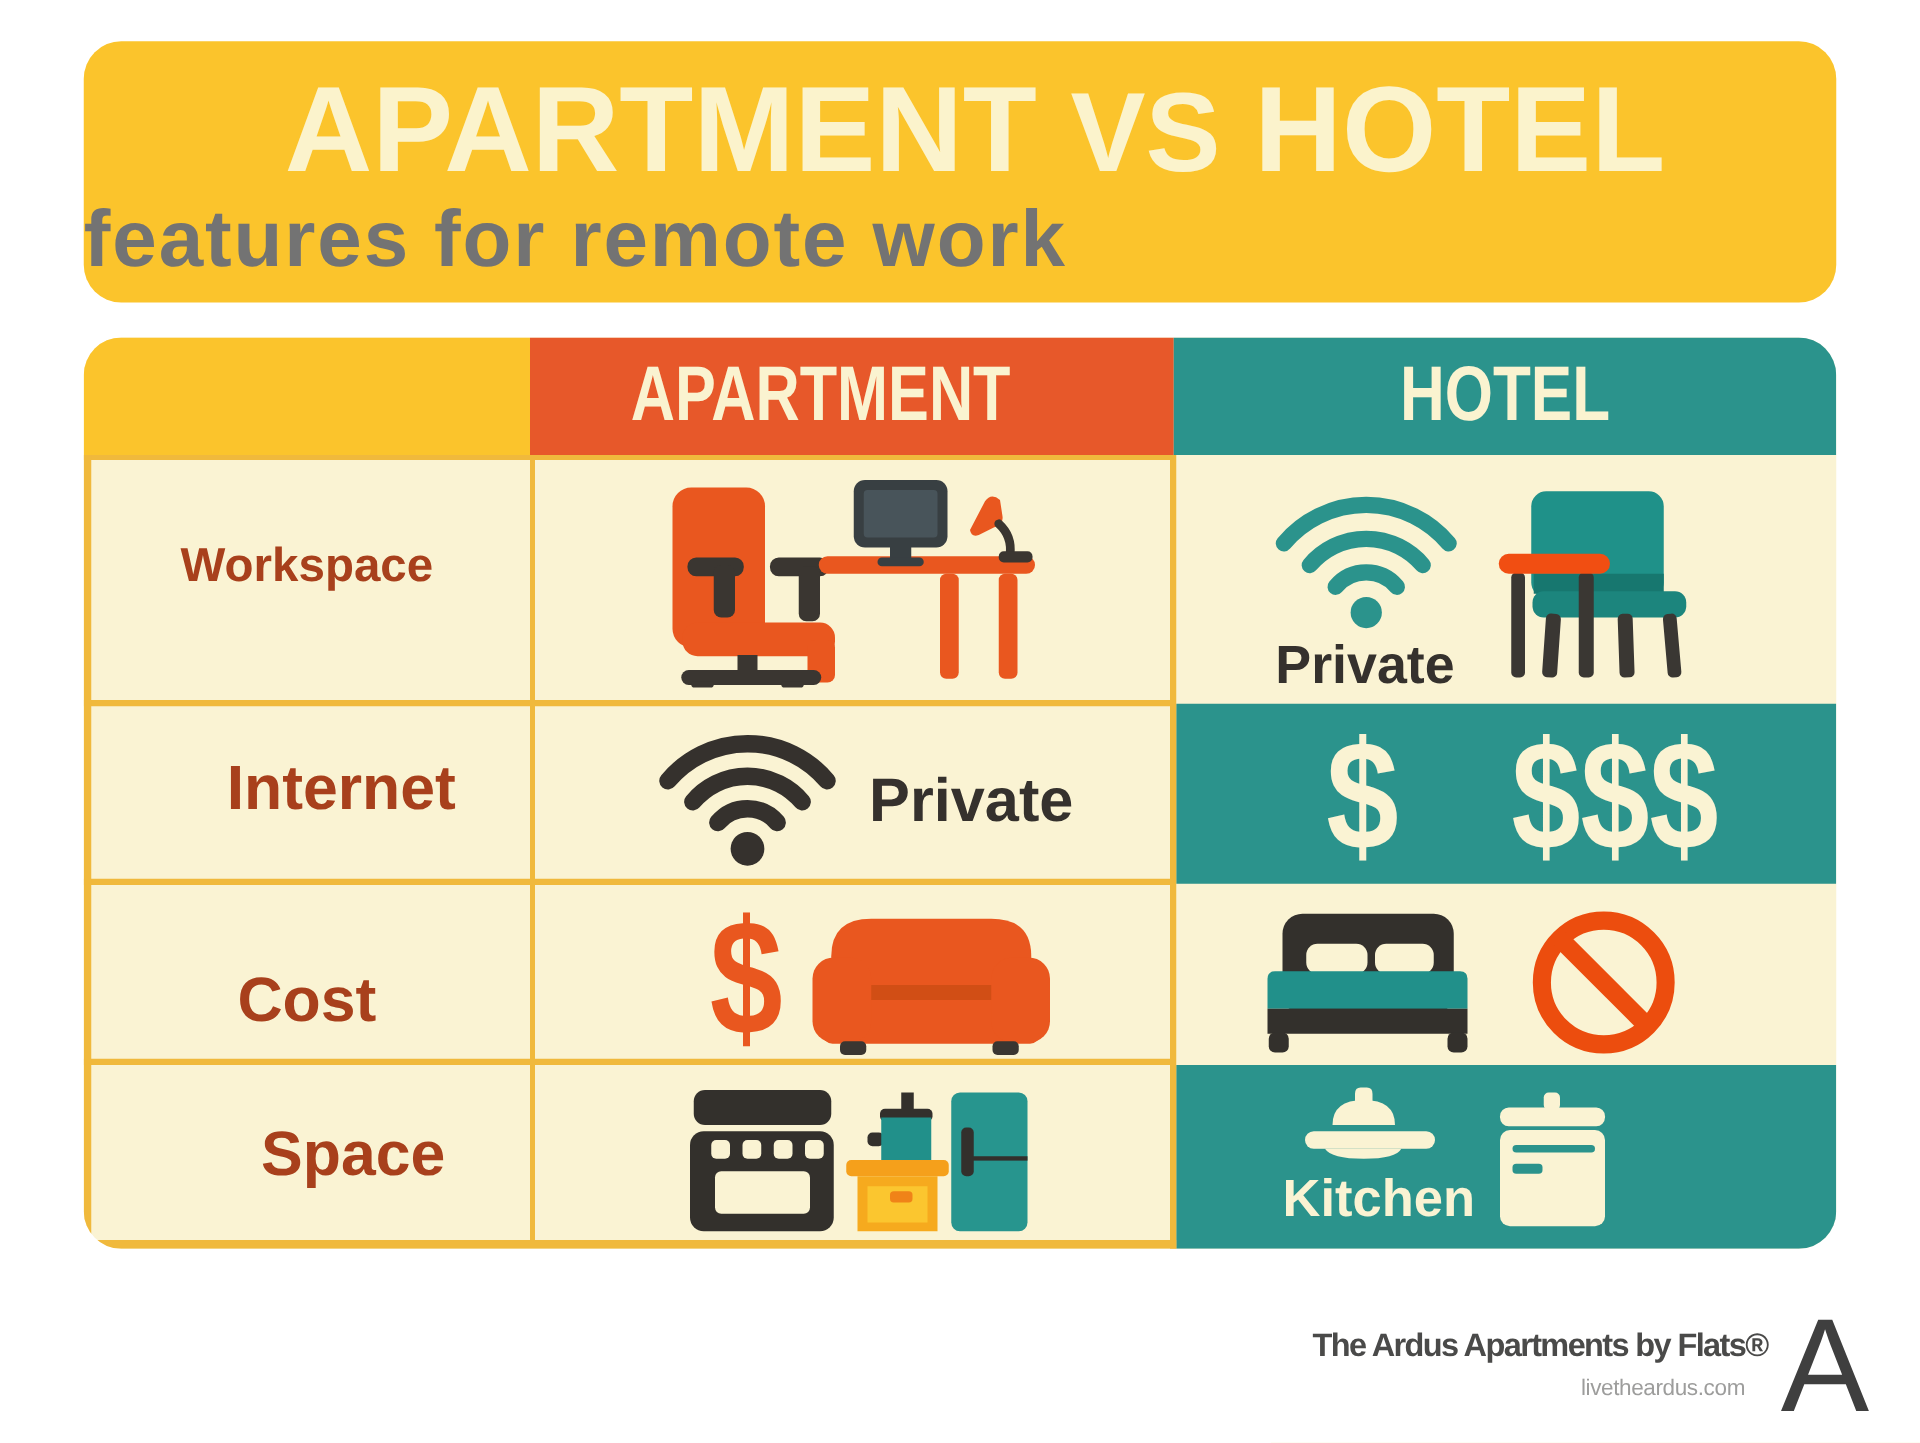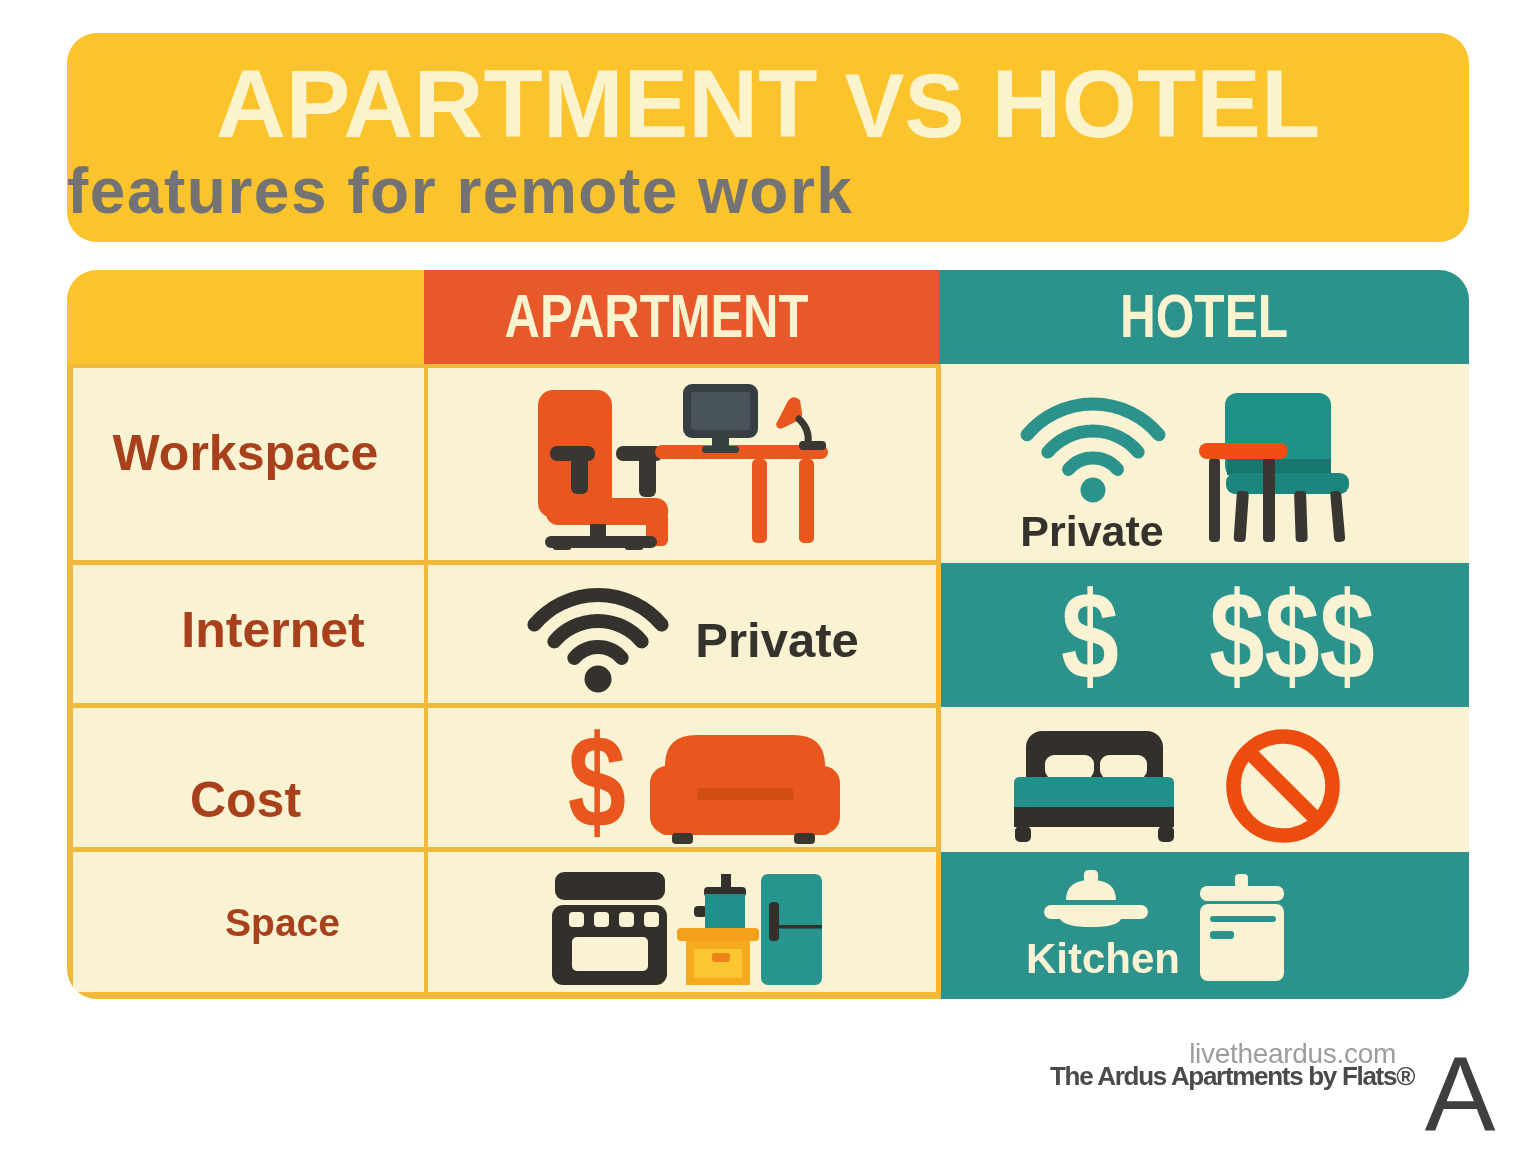--- a/index.html
+++ b/index.html
@@ -4,21 +4,21 @@
 <style>
   html,body{margin:0;padding:0;width:1536px;height:1154px;background:#ffffff;overflow:hidden;
     font-family:"Liberation Sans", sans-serif;}
   .abs{position:absolute;}
 </style>
 </head>
 <body>
 
 <div class="abs" style="left:67px;top:33px;width:1402px;height:209px;background:#FBC42C;border-radius:30px;"></div>
 
-<div class="abs" style="left:67px;top:55px;width:1402px;text-align:center;font-weight:bold;font-size:97px;line-height:97px;color:#FBF3CC;letter-spacing:0px;">APARTMENT <span style="font-size:90px;">VS</span> HOTEL</div>
+<div class="abs" style="left:67px;top:55px;width:1402px;text-align:center;font-weight:bold;font-size:97px;line-height:97px;color:#FBF3CC;letter-spacing:0px;padding-left:12px;">APARTMENT <span style="font-size:90px;">VS</span> HOTEL</div>
 
 <div class="abs" style="left:67px;top:159px;width:1384px;text-align:left;font-weight:bold;font-size:64px;line-height:64px;color:#737373;letter-spacing:1.5px;">features for remote work</div>
 
 <div class="abs" style="left:67px;top:270px;width:1402px;height:729px;background:#FAF3D3;border-radius:30px;overflow:hidden;">
 
   <div class="abs" style="left:0;top:0;width:357px;height:94px;background:#FBC42C;"></div>
 
   <div class="abs" style="left:357px;top:0;width:515px;height:94px;background:#E7582A;"></div>
 
   <div class="abs" style="left:357px;top:15px;width:465px;text-align:center;font-weight:bold;font-size:62px;line-height:62px;color:#FAF3D0;transform:scaleX(0.79);transform-origin:50% 50%;">APARTMENT</div>
@@ -41,27 +41,27 @@
 
   <div class="abs" style="left:357px;top:94px;width:4px;height:629px;background:#F0B93C;"></div>
 
   <div class="abs" style="left:869px;top:94px;width:5px;height:635px;background:#F0B93C;"></div>
 
   <div class="abs" style="left:0;top:94px;width:6px;height:635px;background:#F0B93C;"></div>
 
   <div class="abs" style="left:0;top:722px;width:874px;height:7px;background:#F0B93C;"></div>
 </div>
 
-<div class="abs" style="left:67px;top:428px;width:357px;text-align:center;font-weight:bold;font-size:50px;line-height:50px;color:#A8401C;">Workspace</div>
+<div class="abs" style="left:67px;top:428px;width:357px;text-align:center;font-weight:bold;font-size:38px;line-height:50px;color:#A8401C;">Workspace</div>
 
 <div class="abs" style="left:67px;top:605px;width:412px;text-align:center;font-weight:bold;font-size:50px;line-height:50px;color:#A8401C;">Internet</div>
 
 <div class="abs" style="left:67px;top:748px;width:357px;text-align:center;font-weight:bold;font-size:50px;line-height:50px;color:#A8401C;margin-top:27px;">Cost</div>
 
-<div class="abs" style="left:67px;top:898px;width:431px;text-align:center;font-weight:bold;font-size:39px;line-height:50px;color:#A8401C;">Space</div>
+<div class="abs" style="left:67px;top:898px;width:431px;text-align:center;font-weight:bold;font-size:50px;line-height:50px;color:#A8401C;">Space</div>
 
 <svg class="abs" style="left:0;top:0;" width="1536" height="1154" viewBox="0 0 1536 1154">
 
   <g>
     <rect x="538" y="390" width="74" height="128" rx="15" fill="#E9571F"></rect>
     <rect x="546" y="498" width="122" height="27" rx="12" fill="#E9571F"></rect>
     <rect x="646" y="512" width="22" height="34" rx="6" fill="#E9571F"></rect>
     <rect x="550" y="446" width="45" height="15" rx="7" fill="#3A3631"></rect>
     <rect x="571" y="452" width="17" height="42" rx="6" fill="#3A3631"></rect>
     <rect x="590" y="524" width="16" height="14" fill="#3A3631"></rect>
@@ -185,15 +185,15 @@
     <rect x="1200" y="904" width="84" height="77" rx="8"></rect>
   </g>
   <rect x="1210" y="916" width="66" height="6" rx="3" fill="#2B938C"></rect>
   <rect x="1210" y="931" width="24" height="8" rx="3" fill="#2B938C"></rect>
 
   <text x="1103" y="973" text-anchor="middle" font-weight="bold" font-size="42" fill="#FAF3D3">Kitchen</text>
 </svg>
 
 <div class="abs" style="left:816px;top:1063px;width:598px;text-align:right;font-weight:bold;font-size:26px;line-height:26px;color:#4A4A49;letter-spacing:-1.3px;">The Ardus Apartments by Flats®</div>
 
-<div class="abs" style="left:800px;top:1043px;width:596px;text-align:right;font-size:28px;line-height:22px;color:#9D9D9C;letter-spacing:-0.3px;">livetheardus.com</div>
+<div class="abs" style="left:800px;top:1099px;width:596px;text-align:right;font-size:18px;line-height:22px;color:#9D9D9C;letter-spacing:-0.3px;">livetheardus.com</div>
 
 <div class="abs" style="left:1420px;top:1040px;width:80px;text-align:center;font-size:106px;line-height:106px;font-weight:normal;color:#3F3F3F;">A</div>
 
 </body></html>

